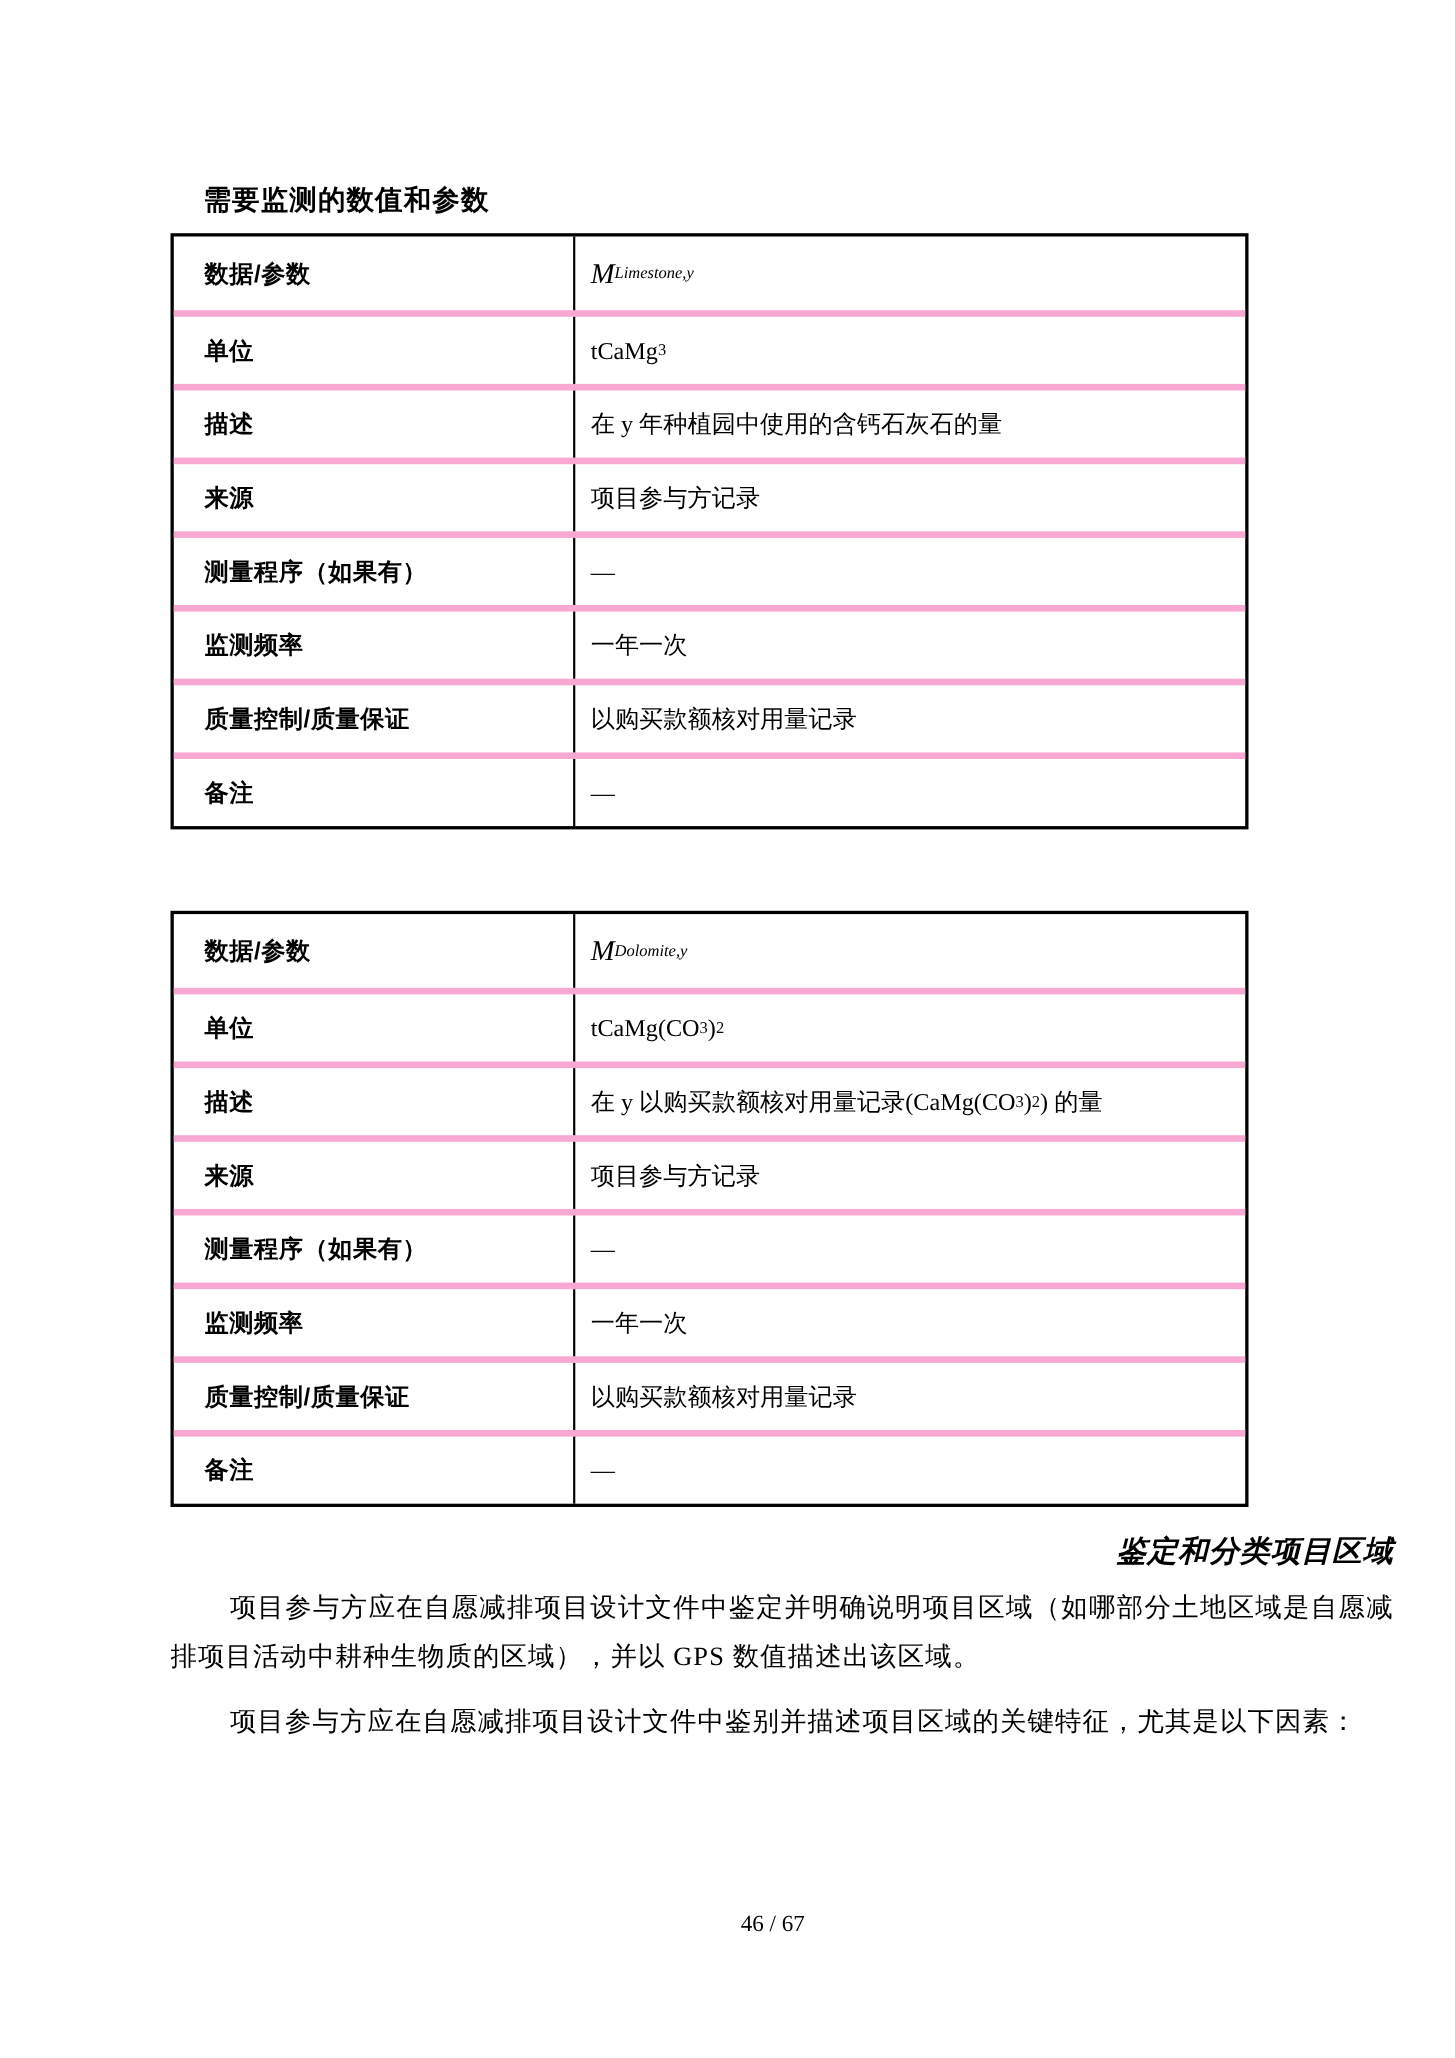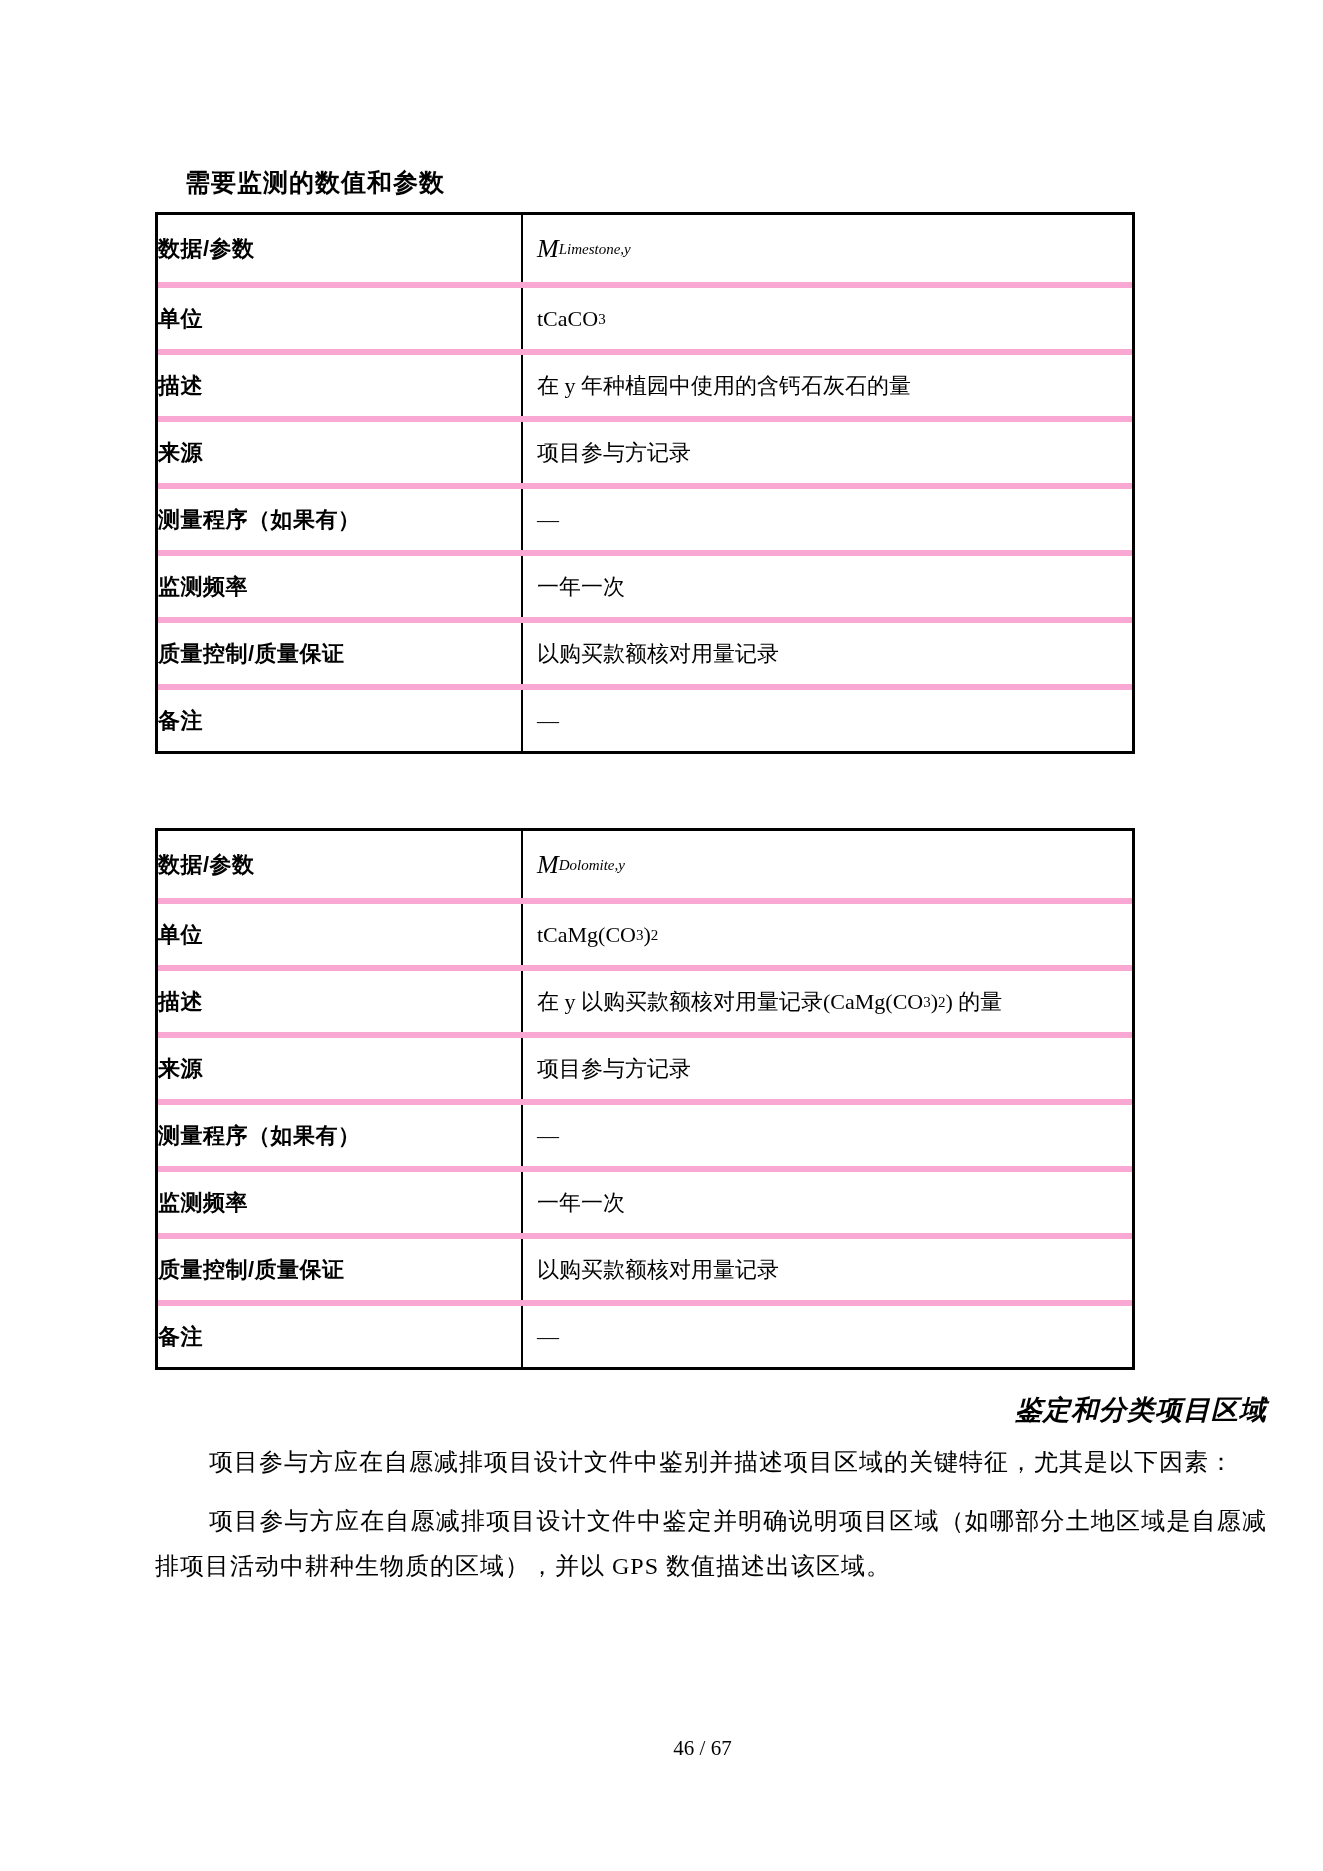--- a/index.html
+++ b/index.html
@@ -48,20 +48,21 @@
   }
   .trow:first-child {
     border-top: none;
   }
   .tlabel {
     width: 365px;
     box-sizing: border-box;
     border-right: 2px solid #000000;
     display: flex;
     align-items: center;
+    padding-left: 28px;
     font-family: "Liberation Sans", sans-serif;
     font-weight: bold;
     font-size: 22px;
     letter-spacing: 0.5px;
   }
   .tvalue {
     flex: 1;
     display: flex;
     align-items: center;
     padding-left: 14px;
@@ -125,21 +126,21 @@
       <div class="trow">
         <div class="tlabel">数据/参数</div>
         <div class="tvalue">
             <span class="it">M</span>
             <sub class="it">Limestone,y</sub>
           </div>
       </div>
       <div class="trow">
         <div class="tlabel">单位</div>
         <div class="tvalue">
-            <span>tCaCO</span>
+            <span>tCaMg</span>
             <sub>3</sub>
           </div>
       </div>
       <div class="trow">
         <div class="tlabel">描述</div>
         <div class="tvalue">
             <span>在 y 年种植园中使用的含钙石灰石的量</span>
           </div>
       </div>
       <div class="trow">
@@ -228,19 +229,19 @@
       <div class="trow">
         <div class="tlabel">备注</div>
         <div class="tvalue">
             <span>—</span>
           </div>
       </div>
     </div>
 
     <div class="section-heading">鉴定和分类项目区域</div>
 
+    <p class="para">项目参与方应在自愿减排项目设计文件中鉴定并明确说明项目区域（如哪部分土地区域是自愿减排项目活动中耕种生物质的区域），并以 GPS 数值描述出该区域。</p>
     <p class="para">项目参与方应在自愿减排项目设计文件中鉴别并描述项目区域的关键特征，尤其是以下因素：</p>
-    <p class="para">项目参与方应在自愿减排项目设计文件中鉴定并明确说明项目区域（如哪部分土地区域是自愿减排项目活动中耕种生物质的区域），并以 GPS 数值描述出该区域。</p>
 
   </div>
 
   <div class="page-footer">46 / 67</div>
 </div>
 
 </body></html>

